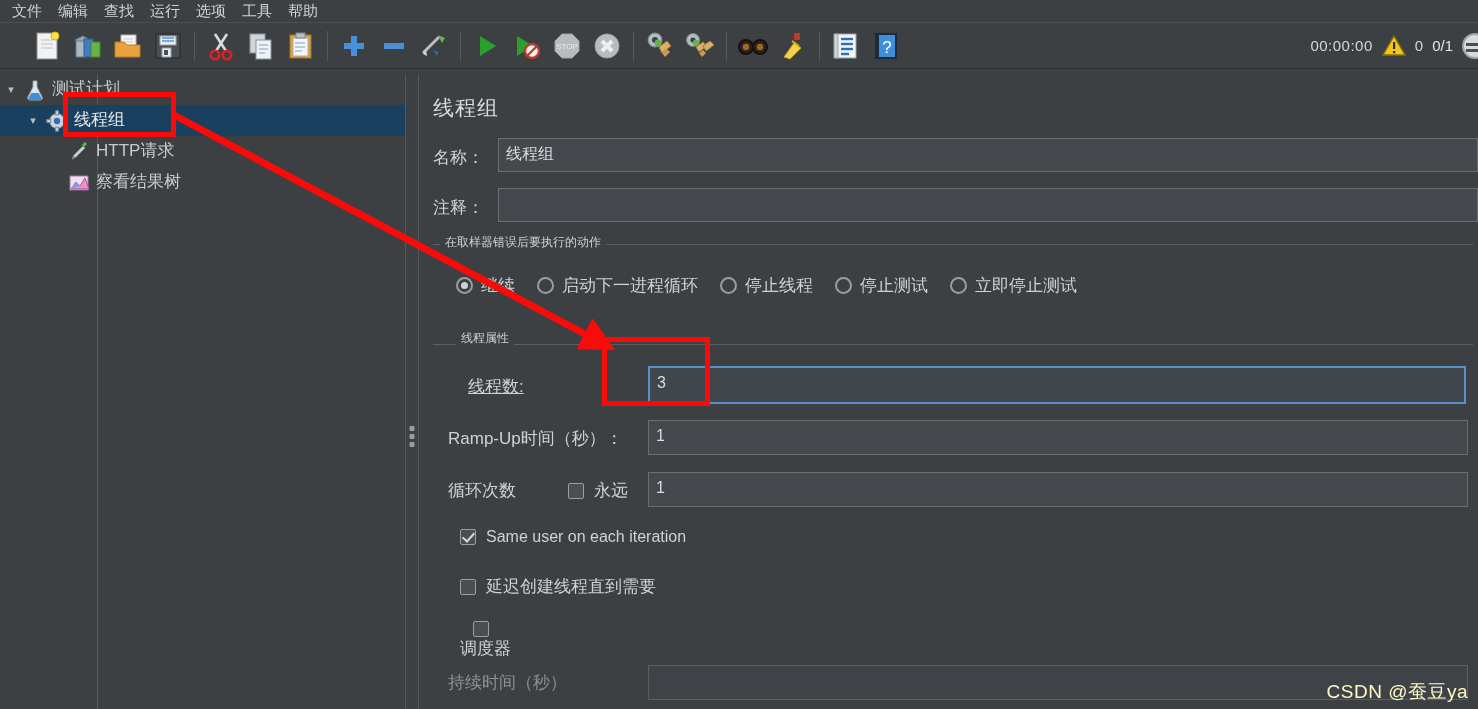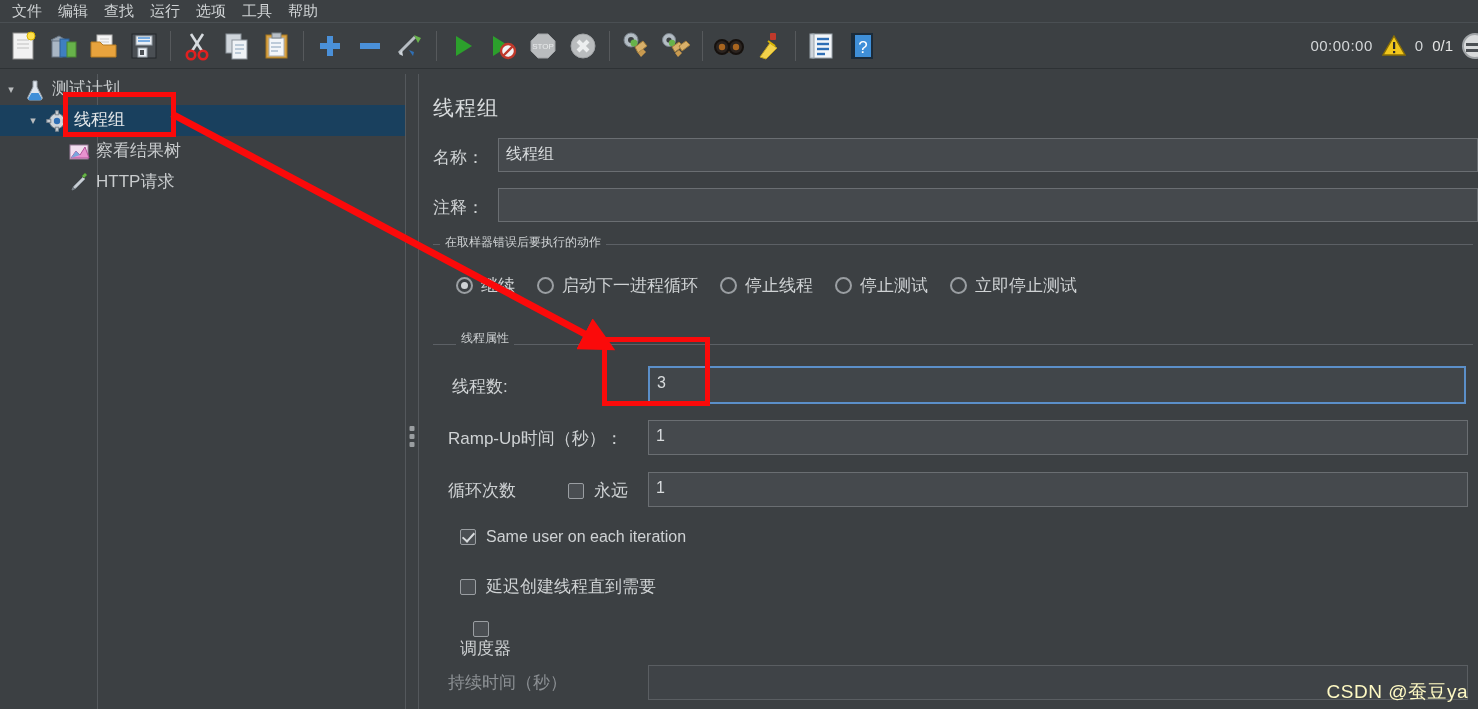--- a/index.html
+++ b/index.html
@@ -21,21 +21,21 @@
   }
   .menubar .mi{
     font-size:15px;color:#cfd2d4;padding:0 8px;line-height:20px;
     cursor:default;white-space:nowrap;
   }
 
   
   .toolbar{
     position:absolute;left:0;top:22px;width:1478px;height:47px;
     background:#3c4043;border-top:1px solid #4a4f53;border-bottom:1px solid #2e3235;
-    box-sizing:border-box;display:flex;align-items:center;
+    box-sizing:border-box;display:flex;align-items:center;padding-left:24px;
   }
   .tb-items{display:flex;align-items:center;padding-left:4px;}
   .tbtn{
     width:40px;height:42px;display:flex;align-items:center;justify-content:center;
     cursor:pointer;border-radius:2px;
   }
   .sep{width:1px;height:30px;background:#56595c;margin:0 6px;}
   .tb-right{
     margin-left:auto;display:flex;align-items:center;gap:9px;padding-right:0px;
     font-size:15px;color:#d3d6d8;
@@ -413,37 +413,37 @@
               <rect x="17.2" y="9.6" width="4" height="2.8"></rect>
             </g>
           </svg>
         </span>
         <span class="tlabel">线程组</span>
       </div>
 
       <div class="tnode indent-3">
         <span class="tico">
           <svg width="22" height="22" viewBox="0 0 22 22">
+            <path d="M4 18 l2 -4 9 -9 2 2 -9 9z" fill="#c8ced4" stroke="#8b939b"></path>
+            <path d="M14 4 l3 -3 2 2 -3 3z" fill="#67b24a" stroke="#4a8435"></path>
+            <path d="M4 18 l3 -1 -2 -2z" fill="#6f777e"></path>
+          </svg>
+        </span>
+        <span class="tlabel">HTTP请求</span>
+      </div>
+
+      <div class="tnode indent-3">
+        <span class="tico">
+          <svg width="22" height="22" viewBox="0 0 22 22">
             <rect x="2" y="4" width="18" height="14" fill="#f2dff0" stroke="#9c7f9b"></rect>
             <path d="M3 17 l5 -7 4 4 5 -8 4 11z" fill="#e892cf" stroke="#b4529a"></path>
             <path d="M3 17 l5 -7 4 4z" fill="#7aa7dd"></path>
           </svg>
         </span>
         <span class="tlabel">察看结果树</span>
-      </div>
-
-      <div class="tnode indent-3">
-        <span class="tico">
-          <svg width="22" height="22" viewBox="0 0 22 22">
-            <path d="M4 18 l2 -4 9 -9 2 2 -9 9z" fill="#c8ced4" stroke="#8b939b"></path>
-            <path d="M14 4 l3 -3 2 2 -3 3z" fill="#67b24a" stroke="#4a8435"></path>
-            <path d="M4 18 l3 -1 -2 -2z" fill="#6f777e"></path>
-          </svg>
-        </span>
-        <span class="tlabel">HTTP请求</span>
       </div>
     </div>
 
     <div class="splitter">
       <span class="dots">
           <i></i>
           <i></i>
           <i></i>
         </span>
     </div>
@@ -481,21 +481,21 @@
     </label>
     <label class="radio">
       <span class="rc"></span>
       <span class="rtxt">立即停止测试</span>
     </label>
   </div>
 
   <div class="grp" style="left:433px;top:344px;width:1040px;height:1px;"></div>
   <div class="grp-title" style="left:440px;top:330px;margin-left:16px;">线程属性</div>
 
-  <div class="lbl" style="left:452px;top:375px;">线程数:</div>
+  <div class="lbl" style="left:468px;top:375px;text-decoration:underline;">线程数:</div>
   <div class="fld focus" style="left:648px;top:366px;width:818px;height:38px;">3</div>
 
   <div class="lbl" style="left:448px;top:427px;">Ramp-Up时间（秒）：</div>
   <div class="fld" style="left:648px;top:420px;width:820px;height:35px;">1</div>
 
   <div class="lbl" style="left:448px;top:479px;">循环次数</div>
   <label class="cbrow" style="left:568px;top:479px;">
     <span class="cb"></span>
     <span class="cbtxt">永远</span>
   </label>

